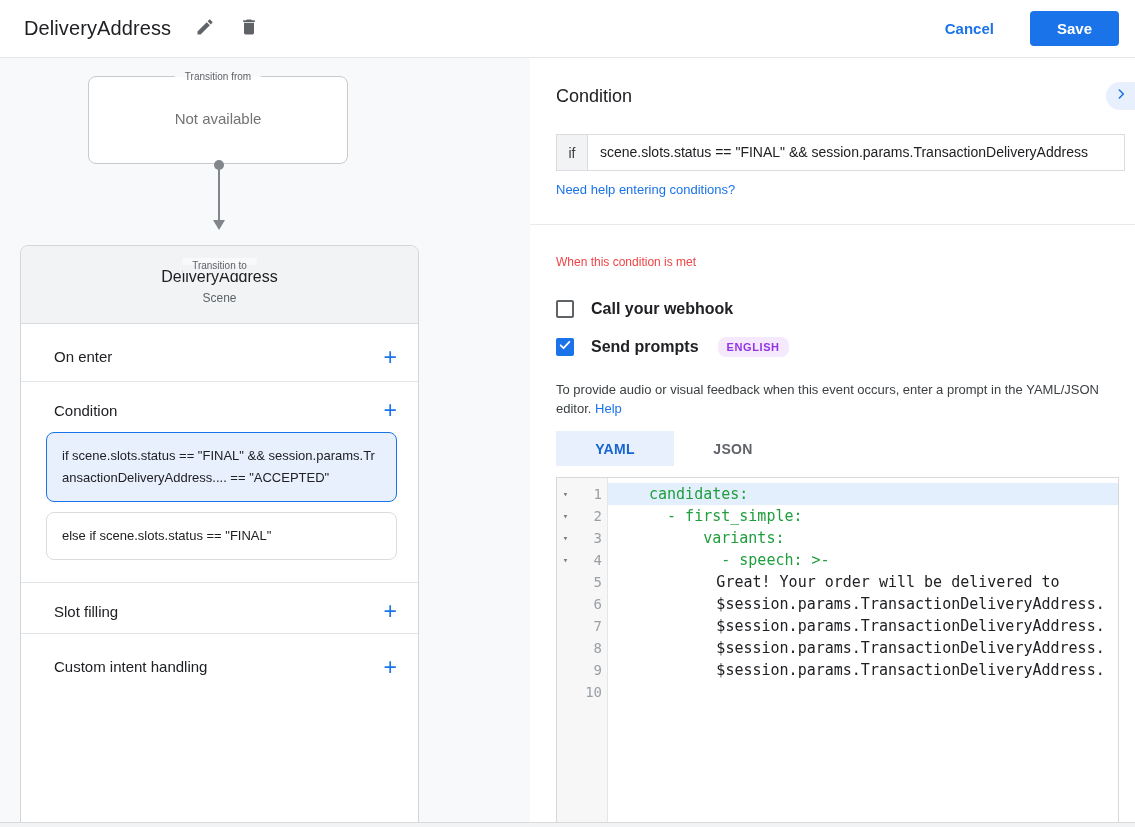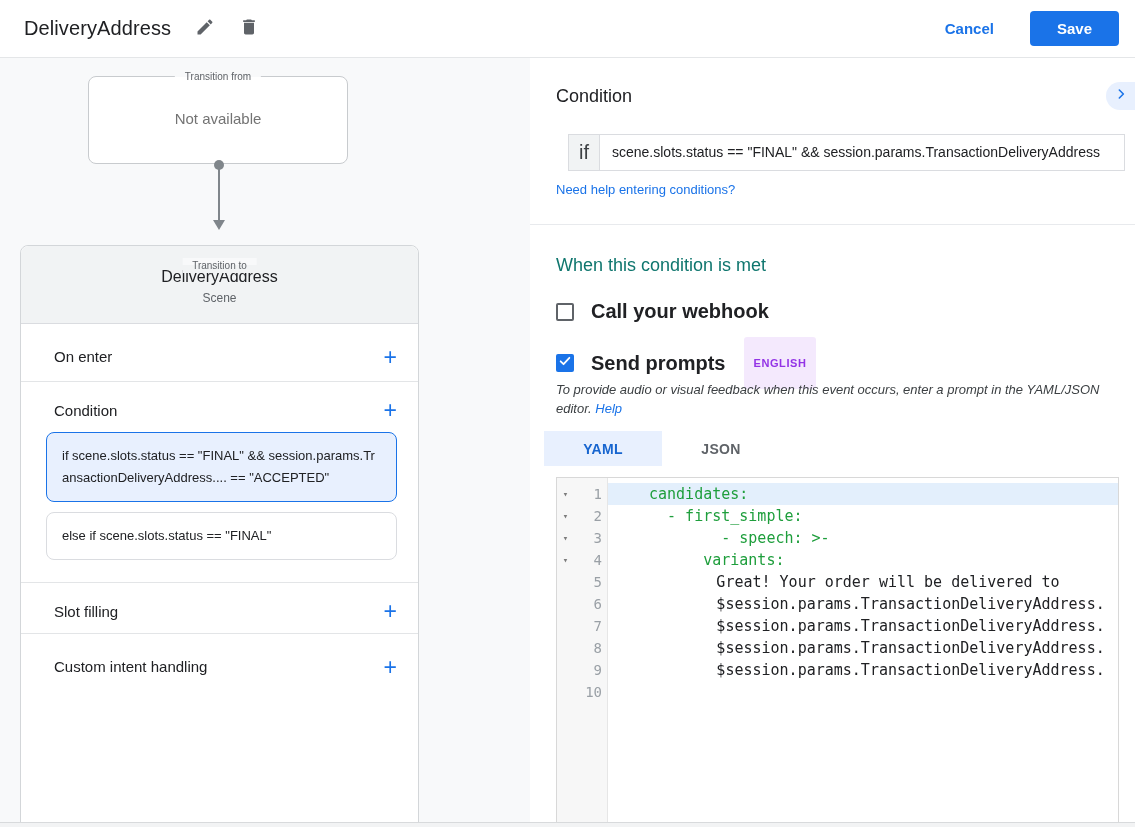--- a/index.html
+++ b/index.html
@@ -49,39 +49,39 @@
   .slot-box { border:1px solid #dadce0; border-radius:8px; background:#fff; height:48px;
               display:flex; align-items:center; padding:0 15px; font-size:13px; color:#202124; cursor:pointer; }
 
   
   .detail { position:absolute; left:530px; top:58px; right:0; bottom:0; background:#fff; }
   .detail-heading { position:absolute; left:26px; top:28px; font-size:18px; color:#202124; }
   .collapse-pill { position:absolute; right:0; top:24px; width:29px; height:28px; background:#e8f0fe;
                    border-radius:14px 0 0 14px; display:flex; align-items:center; justify-content:center; cursor:pointer; }
   .if-row { position:absolute; left:26px; top:76px; width:569px; height:37px; display:flex; }
   .if-label { width:31px; background:#f1f3f4; border:1px solid #dadce0; border-right:none;
-              display:flex; align-items:center; justify-content:center; font-size:20px; color:#3c4043;margin-left:12px; }
+              display:flex; align-items:center; justify-content:center; font-size:14px; color:#3c4043; }
   .if-input { flex:1; border:1px solid #dadce0; background:#fff; padding:0 12px; font-size:14px;
               color:#202124; line-height:35px; white-space:nowrap; overflow:hidden; cursor:text; }
   .help-link { position:absolute; left:26px; top:124px; font-size:13px; color:#1a73e8; cursor:pointer; }
   .panel-divider { position:absolute; left:0; right:0; top:166px; border-top:1px solid #e8eaed; }
-  .when-heading { position:absolute; left:26px; top:197px; font-size:18px; color:#0f766e;text-align:right; }
+  .when-heading { position:absolute; left:26px; top:197px; font-size:12px; color:#ef4444;text-align:right; }
   .check-row { position:absolute; left:26px; display:flex; align-items:center; }
   .check-row.webhook { top:242px; }
   .check-row.prompts { top:279px; }
   .checkbox { width:18px; height:18px; border:2px solid #5f6368; border-radius:2px; background:#fff;
               margin-right:17px; cursor:pointer; flex-shrink:0; }
   .checkbox.checked { border:none; background:#1a73e8; display:flex; align-items:center; justify-content:center; }
-  .check-label { font-size:20px; font-weight:bold; color:#202124;text-align:center; }
+  .check-label { font-size:16px; font-weight:bold; color:#202124;text-align:center; }
   .lang-badge { margin-left:19px; background:#f4e9fd; color:#9334e6; font-size:11px; font-weight:bold;
-                letter-spacing:.6px; padding:20px 9px; border-radius:3px; }
-  .desc { position:absolute; left:26px; top:322px; width:552px; font-size:13px; line-height:19px; color:#3c4043;font-style:italic; }
+                letter-spacing:.6px; padding:4px 9px; border-radius:8px; }
+  .desc { position:absolute; left:26px; top:322px; width:552px; font-size:13px; line-height:19px; color:#3c4043; }
   .desc a { color:#1a73e8; text-decoration:none; cursor:pointer; }
 
-  .tabs { position:absolute; left:14px; top:373px; display:flex; }
+  .tabs { position:absolute; left:26px; top:373px; display:flex; }
   .tab { width:118px; height:35px; display:flex; align-items:center; justify-content:center;
          font-size:14px; font-weight:bold; letter-spacing:.3px; color:#5f6368; cursor:pointer; }
   .tab.active { background:#e8f0fe; color:#1765cf; }
 
   .editor { position:absolute; left:26px; top:419px; width:563px; height:349px; border:1px solid #d8d8d8;
             display:flex; font-family:"DejaVu Sans Mono", monospace; font-size:15px; line-height:22px;
             overflow:hidden; background:#fff; }
   .gutter { width:51px; background:#f7f7f7; border-right:1px solid #e6e6e6; flex-shrink:0; padding-top:5px; }
   .gutter-row { display:flex; height:22px; }
   .fold { width:17px; text-align:center; font-size:9px; color:#7c7c7c; line-height:22px; cursor:pointer; }
@@ -258,22 +258,22 @@
             <div class="lnum">9</div>
           </div>
           <div class="gutter-row">
             <div class="fold"></div>
             <div class="lnum">10</div>
           </div>
         </div>
       <div class="code" id="editor-code">
           <div class="code-row key active">candidates:</div>
           <div class="code-row key">  - first_simple:</div>
+          <div class="code-row key">      variants:</div>
           <div class="code-row key">        - speech: &gt;-</div>
-          <div class="code-row key">      variants:</div>
           <div class="code-row">            Great! Your order will be delivered to</div>
           <div class="code-row">            $session.params.TransactionDeliveryAddress.</div>
           <div class="code-row">            $session.params.TransactionDeliveryAddress.</div>
           <div class="code-row">            $session.params.TransactionDeliveryAddress.</div>
           <div class="code-row">            $session.params.TransactionDeliveryAddress.</div>
           <div class="code-row"></div>
         </div>
     </div>
   </div>
 

